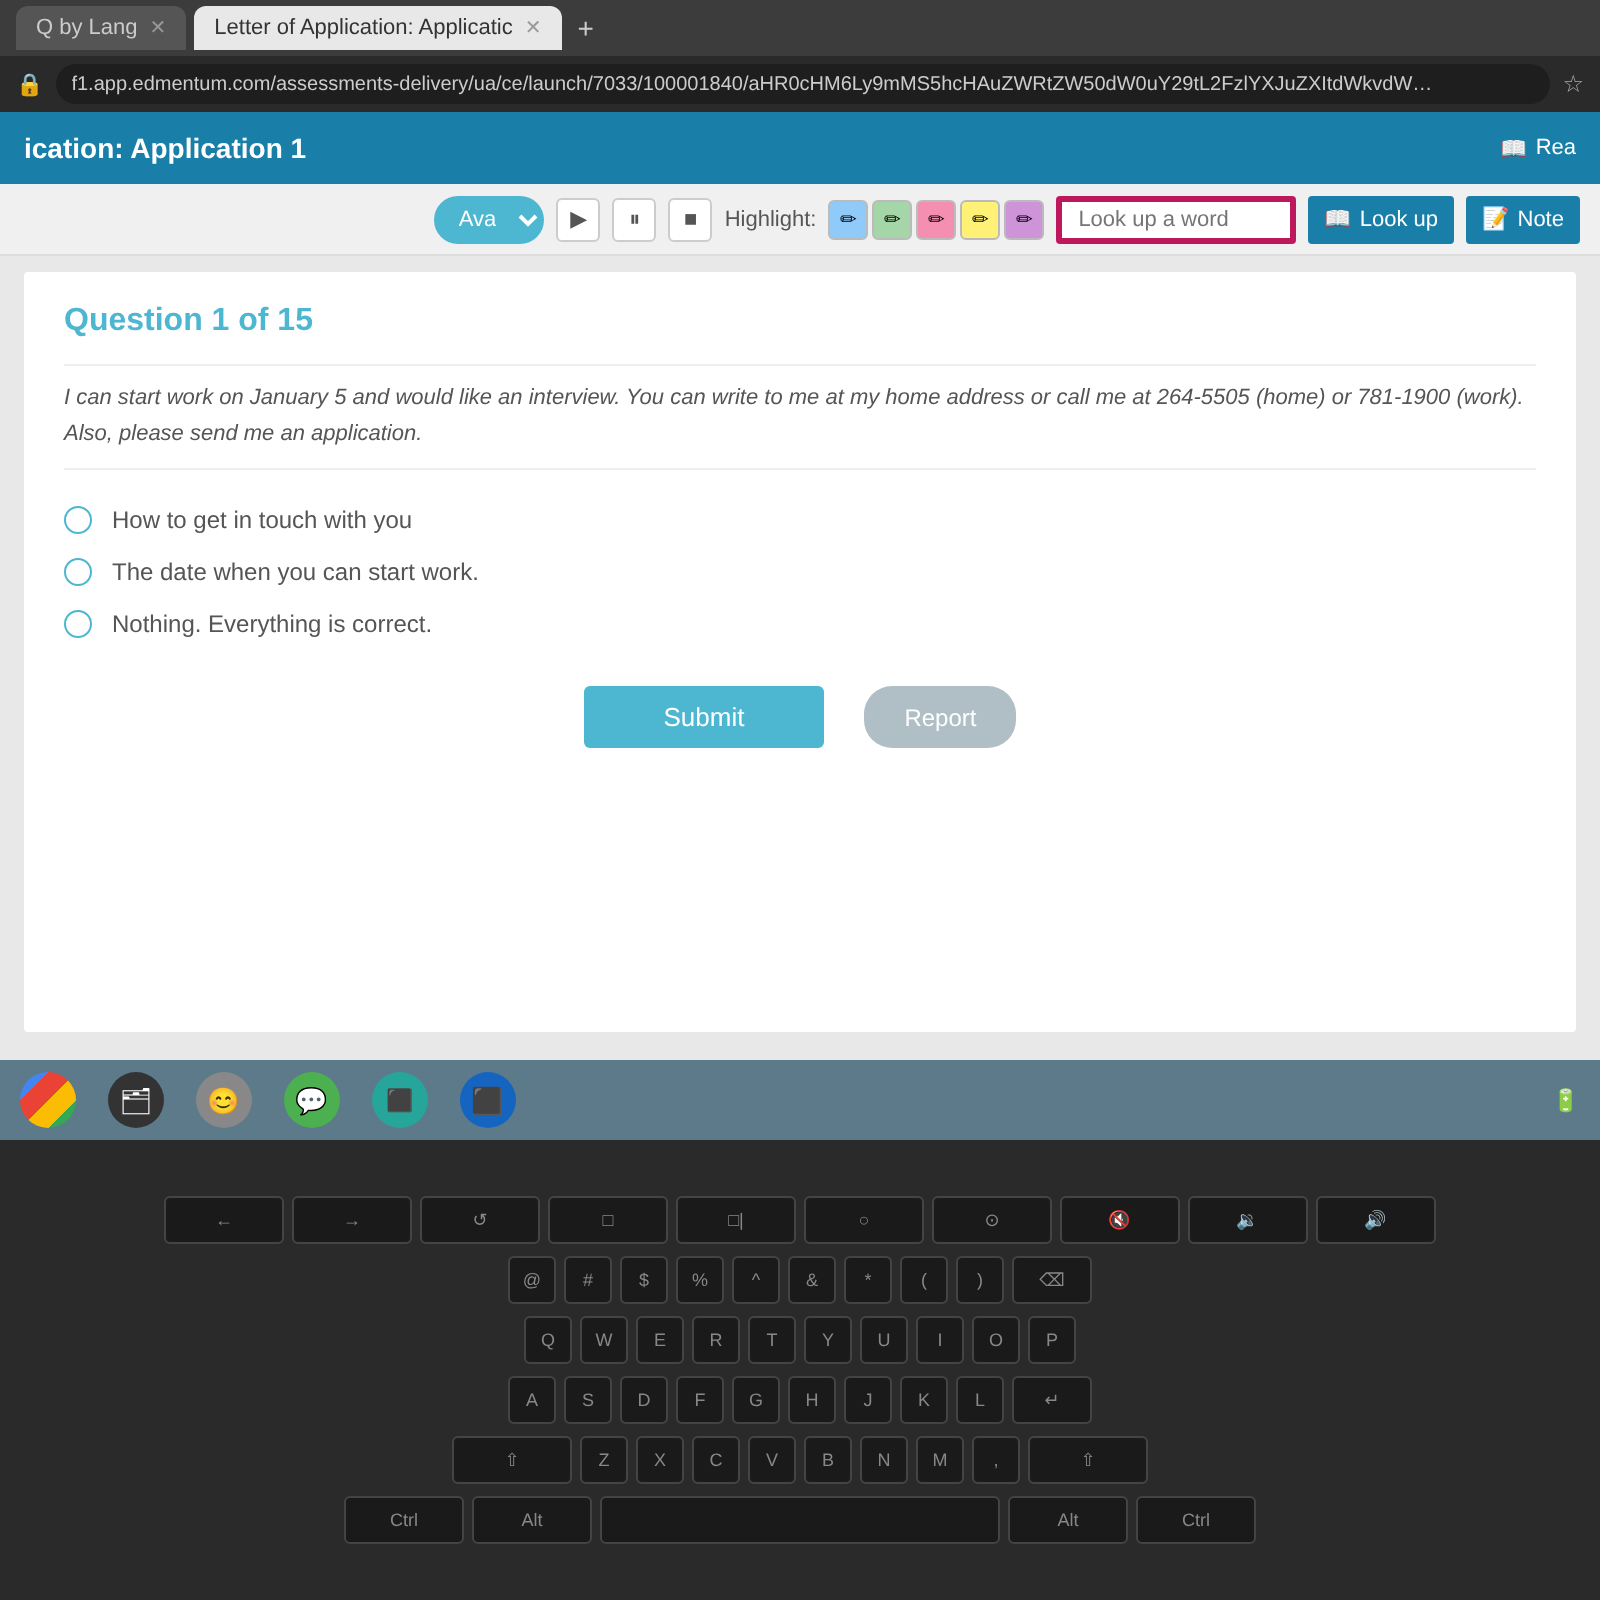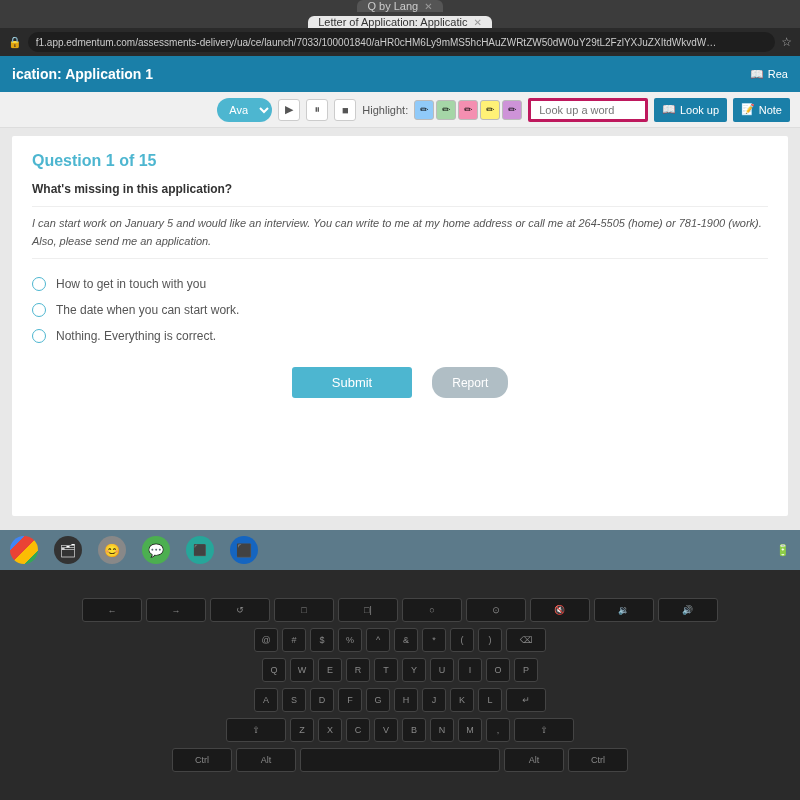--- a/index.html
+++ b/index.html
@@ -24,21 +24,20 @@
     }
 
     
     .browser-chrome {
       background: #3c3c3c;
       height: 28px;
       display: flex;
       align-items: center;
       padding: 0 8px;
       gap: 4px;
-      flex-direction: column;
     }
 
     .tab {
       display: flex;
       align-items: center;
       height: 22px;
       padding: 0 10px;
       border-radius: 6px 6px 0 0;
       font-size: 11px;
       color: #ccc;
@@ -409,21 +408,20 @@
       <span>Look up</span>
     </button>
     <button class="note-btn">
       <span>📝</span>
       <span>Note</span>
     </button>
   </div>
 
   <div class="main-content">
     <div class="question-title">Question 1 of 15</div>
-    <p class="prompt">What's missing in this application?</p>
     <p class="passage-text">I can start work on January 5 and would like an interview. You can write to me at my home address or call me at 264-5505 (home) or 781-1900 (work). Also, please send me an application.</p>
 
     <div class="answer-options">
       <div class="answer-option">
         <div class="radio-circle"></div>
         <span class="option-label">How to get in touch with you</span>
       </div>
       <div class="answer-option">
         <div class="radio-circle"></div>
         <span class="option-label">The date when you can start work.</span>

